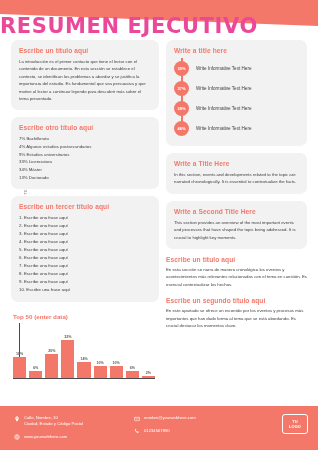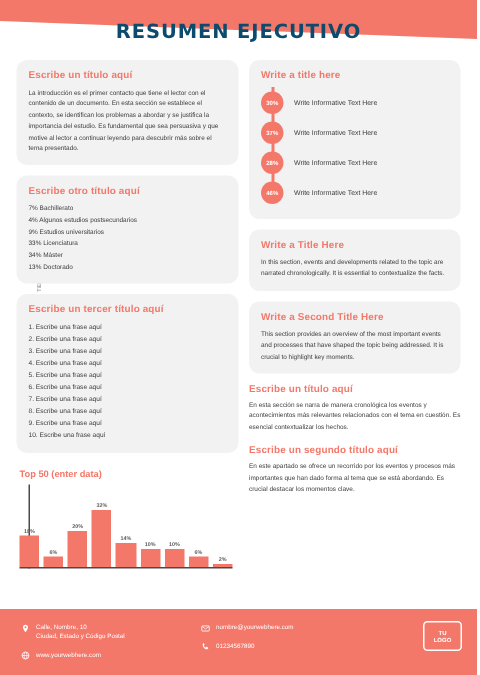--- a/index.html
+++ b/index.html
@@ -11,23 +11,22 @@
     overflow:hidden;
   }
   
   .top-swoosh{
     position:absolute; top:0; left:0; width:318px; height:26px;
     background:#f4786a;
     clip-path:polygon(0 0, 318px 0, 318px 26px, 0 14px);
   }
   .doc-title{
     position:absolute; top:14px; left:0; width:318px;
-    text-align:center;
-    font-size:13px; font-weight:bold; letter-spacing:.6px;
-    color:#0c4a6e;
+    font-size:21px; font-weight:bold; letter-spacing:.6px;
+    color:#ec4899;
     font-family:"DejaVu Sans", sans-serif;
   }
   
   .side-label{
     position:absolute; left:-24px; top:205px;
     width:100px; text-align:center;
     transform:rotate(-90deg);
     font-size:3.6px; letter-spacing:.35px;
     color:#9a9a9a; text-transform:uppercase; font-weight:bold;
   }

